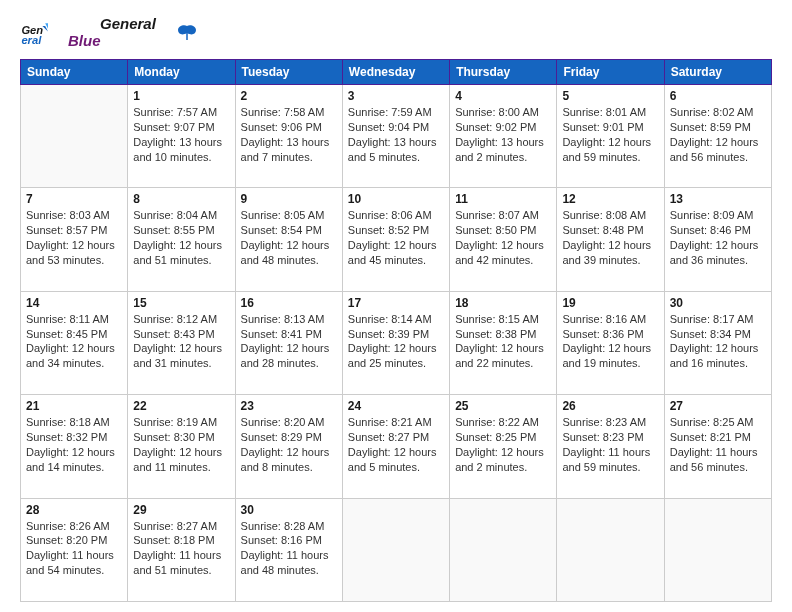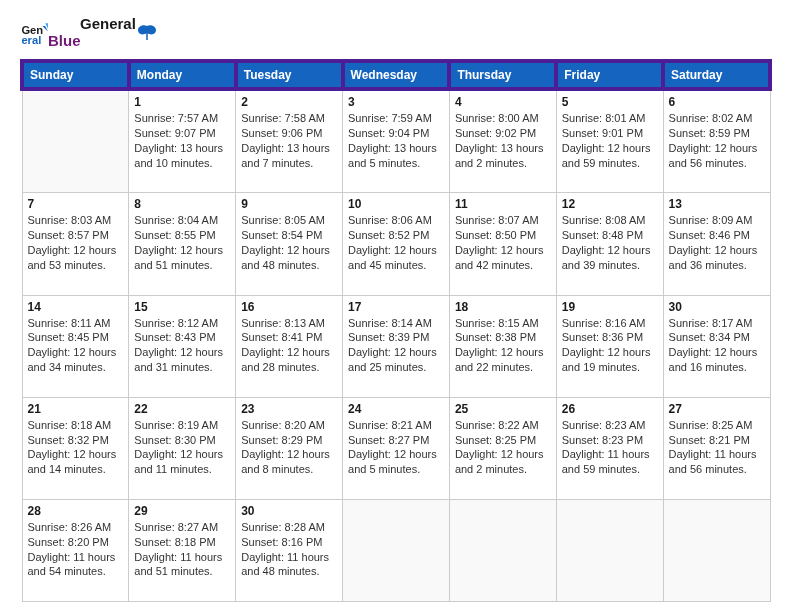--- a/index.html
+++ b/index.html
@@ -20,21 +20,22 @@
     }
     .header {
       display: flex;
       justify-content: space-between;
       align-items: flex-start;
       margin-bottom: 10px;
     }
     .logo {
       display: flex;
       align-items: center;
-      gap: 0;
+      gap: 20px;
+      font-style: italic;
     }
     .logo-icon {
       width: 28px;
       height: 28px;
     }
     .title-block {
       text-align: right;
     }
     .month-title {
       font-size: 32px;
@@ -52,21 +53,21 @@
       border-collapse: collapse;
       flex: 1;
     }
     .calendar th {
       background-color: #1565c0;
       color: #fff;
       font-size: 12px;
       font-weight: bold;
       text-align: left;
       padding: 5px 6px;
-      border: 4px solid #4c1d95;
+      border: 1px solid #4c1d95;
     }
     .calendar td {
       border: 1px solid #ccc;
       vertical-align: top;
       padding: 4px 5px;
       width: calc(100% / 7);
       height: 82px;
     }
     .day-num {
       font-weight: bold;

